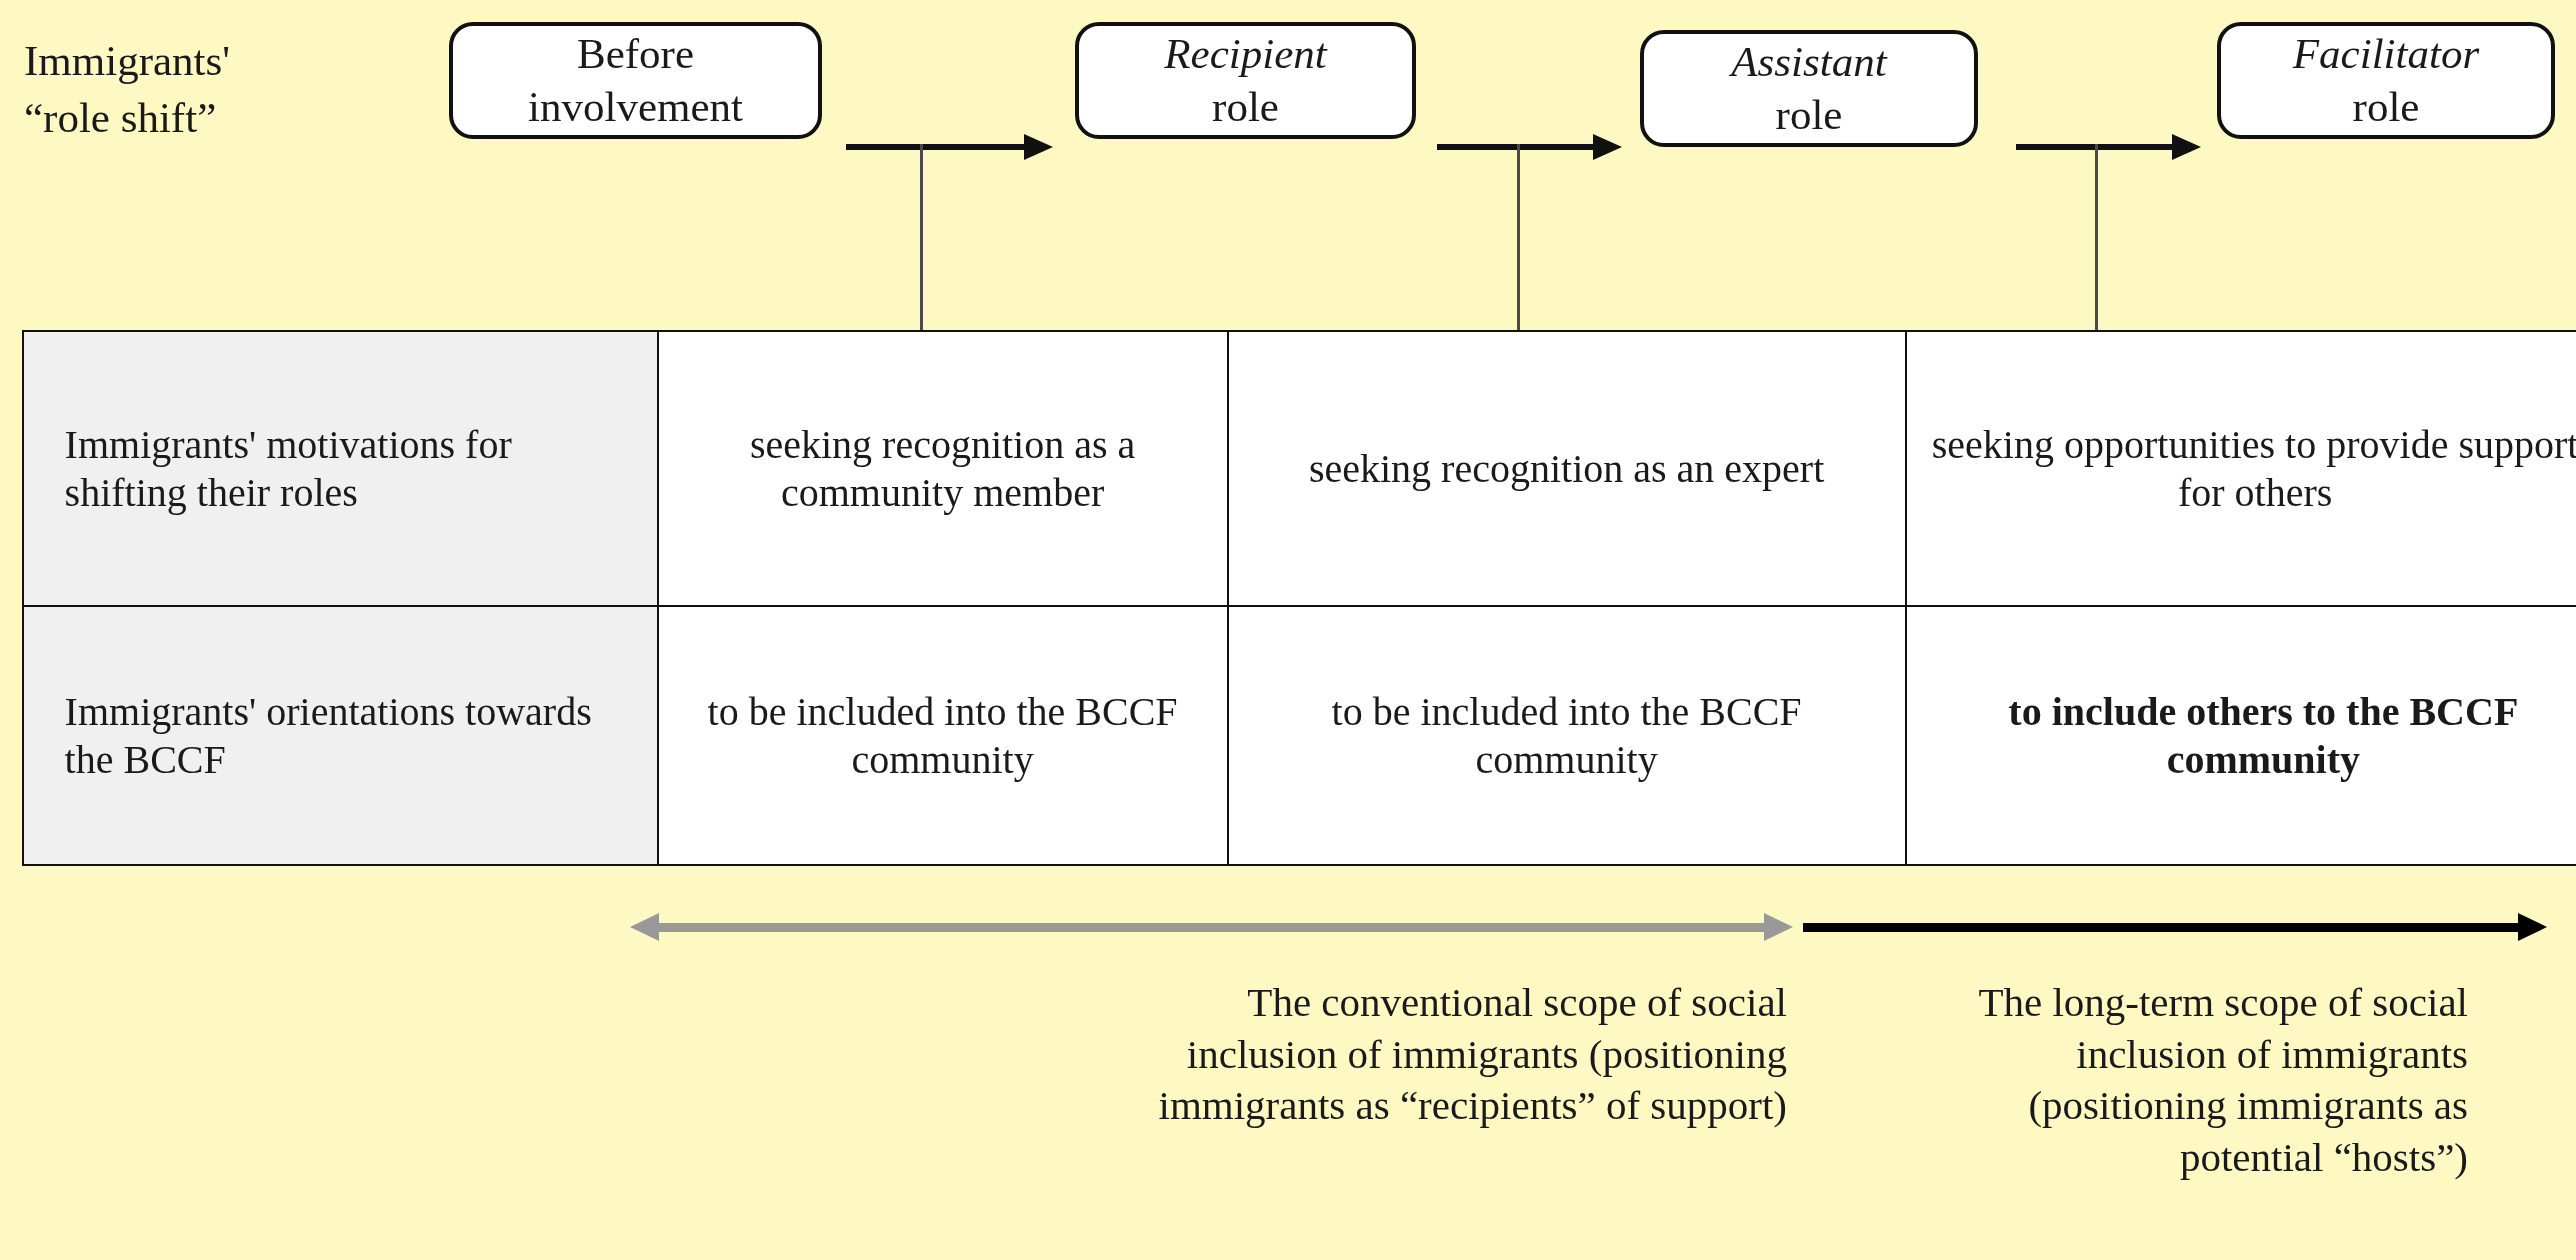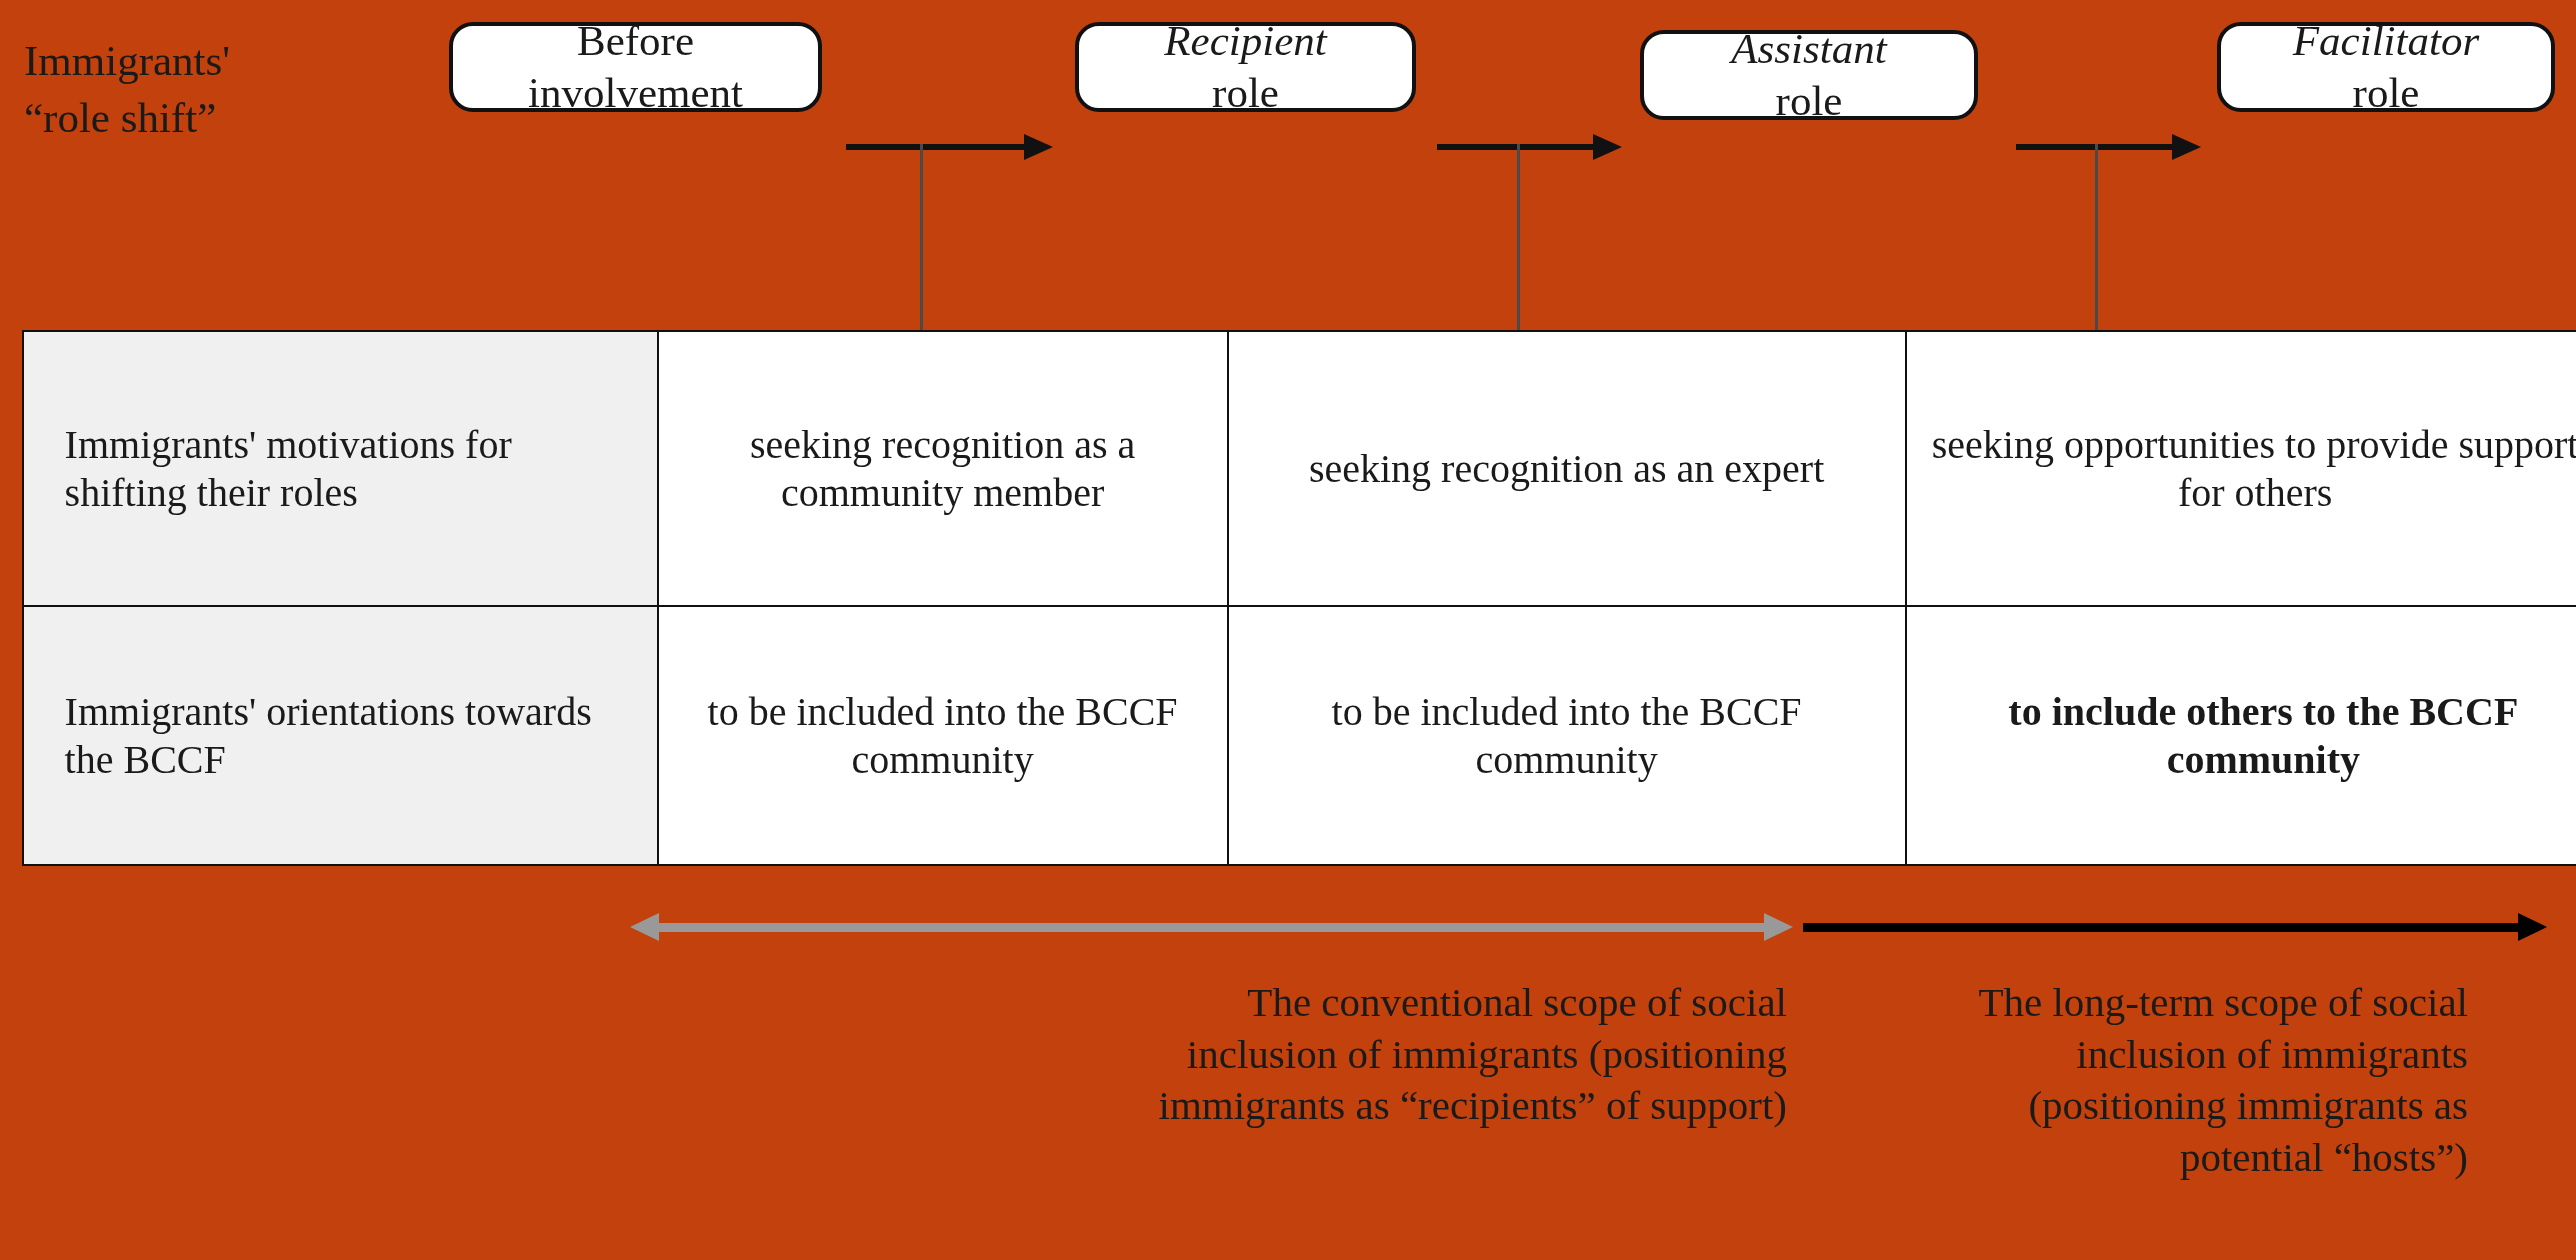--- a/index.html
+++ b/index.html
@@ -1,27 +1,27 @@
 <!DOCTYPE html>
 <html style="font-size:14px"><head>
 <meta charset="utf-8">
 <style>
   html,body{margin:0;padding:0;background:#ffffff;}
   body{width:2576px;height:1260px;font-family:"Liberation Serif","DejaVu Serif",serif;color:#1a1a1a;}
-  #stage{position:relative;width:2576px;height:1260px;overflow:hidden;background:#c2410c;}
+  #stage{position:relative;width:2576px;height:1260px;overflow:hidden;background:#fef9c3;}
 
   
   .side-label{
     position:absolute;left:24px;top:33px;width:406px;
     font-size:43px;line-height:1.32;text-align:left;white-space:pre-line;
   }
 
   
   .role-box{
-    position:absolute;top:22.4px;height:90px;
+    position:absolute;top:22.4px;height:117px;
     border:4.3px solid #111;border-radius:24px;background:#fff;
     display:flex;align-items:center;justify-content:center;
     text-align:center;line-height:1.22;font-size:43px;
     box-sizing:border-box;
   }
   .role-box .ital{font-style:italic;}
   .role-box span{display:block;}
 
   
   .top-arrow{position:absolute;height:26px;}

